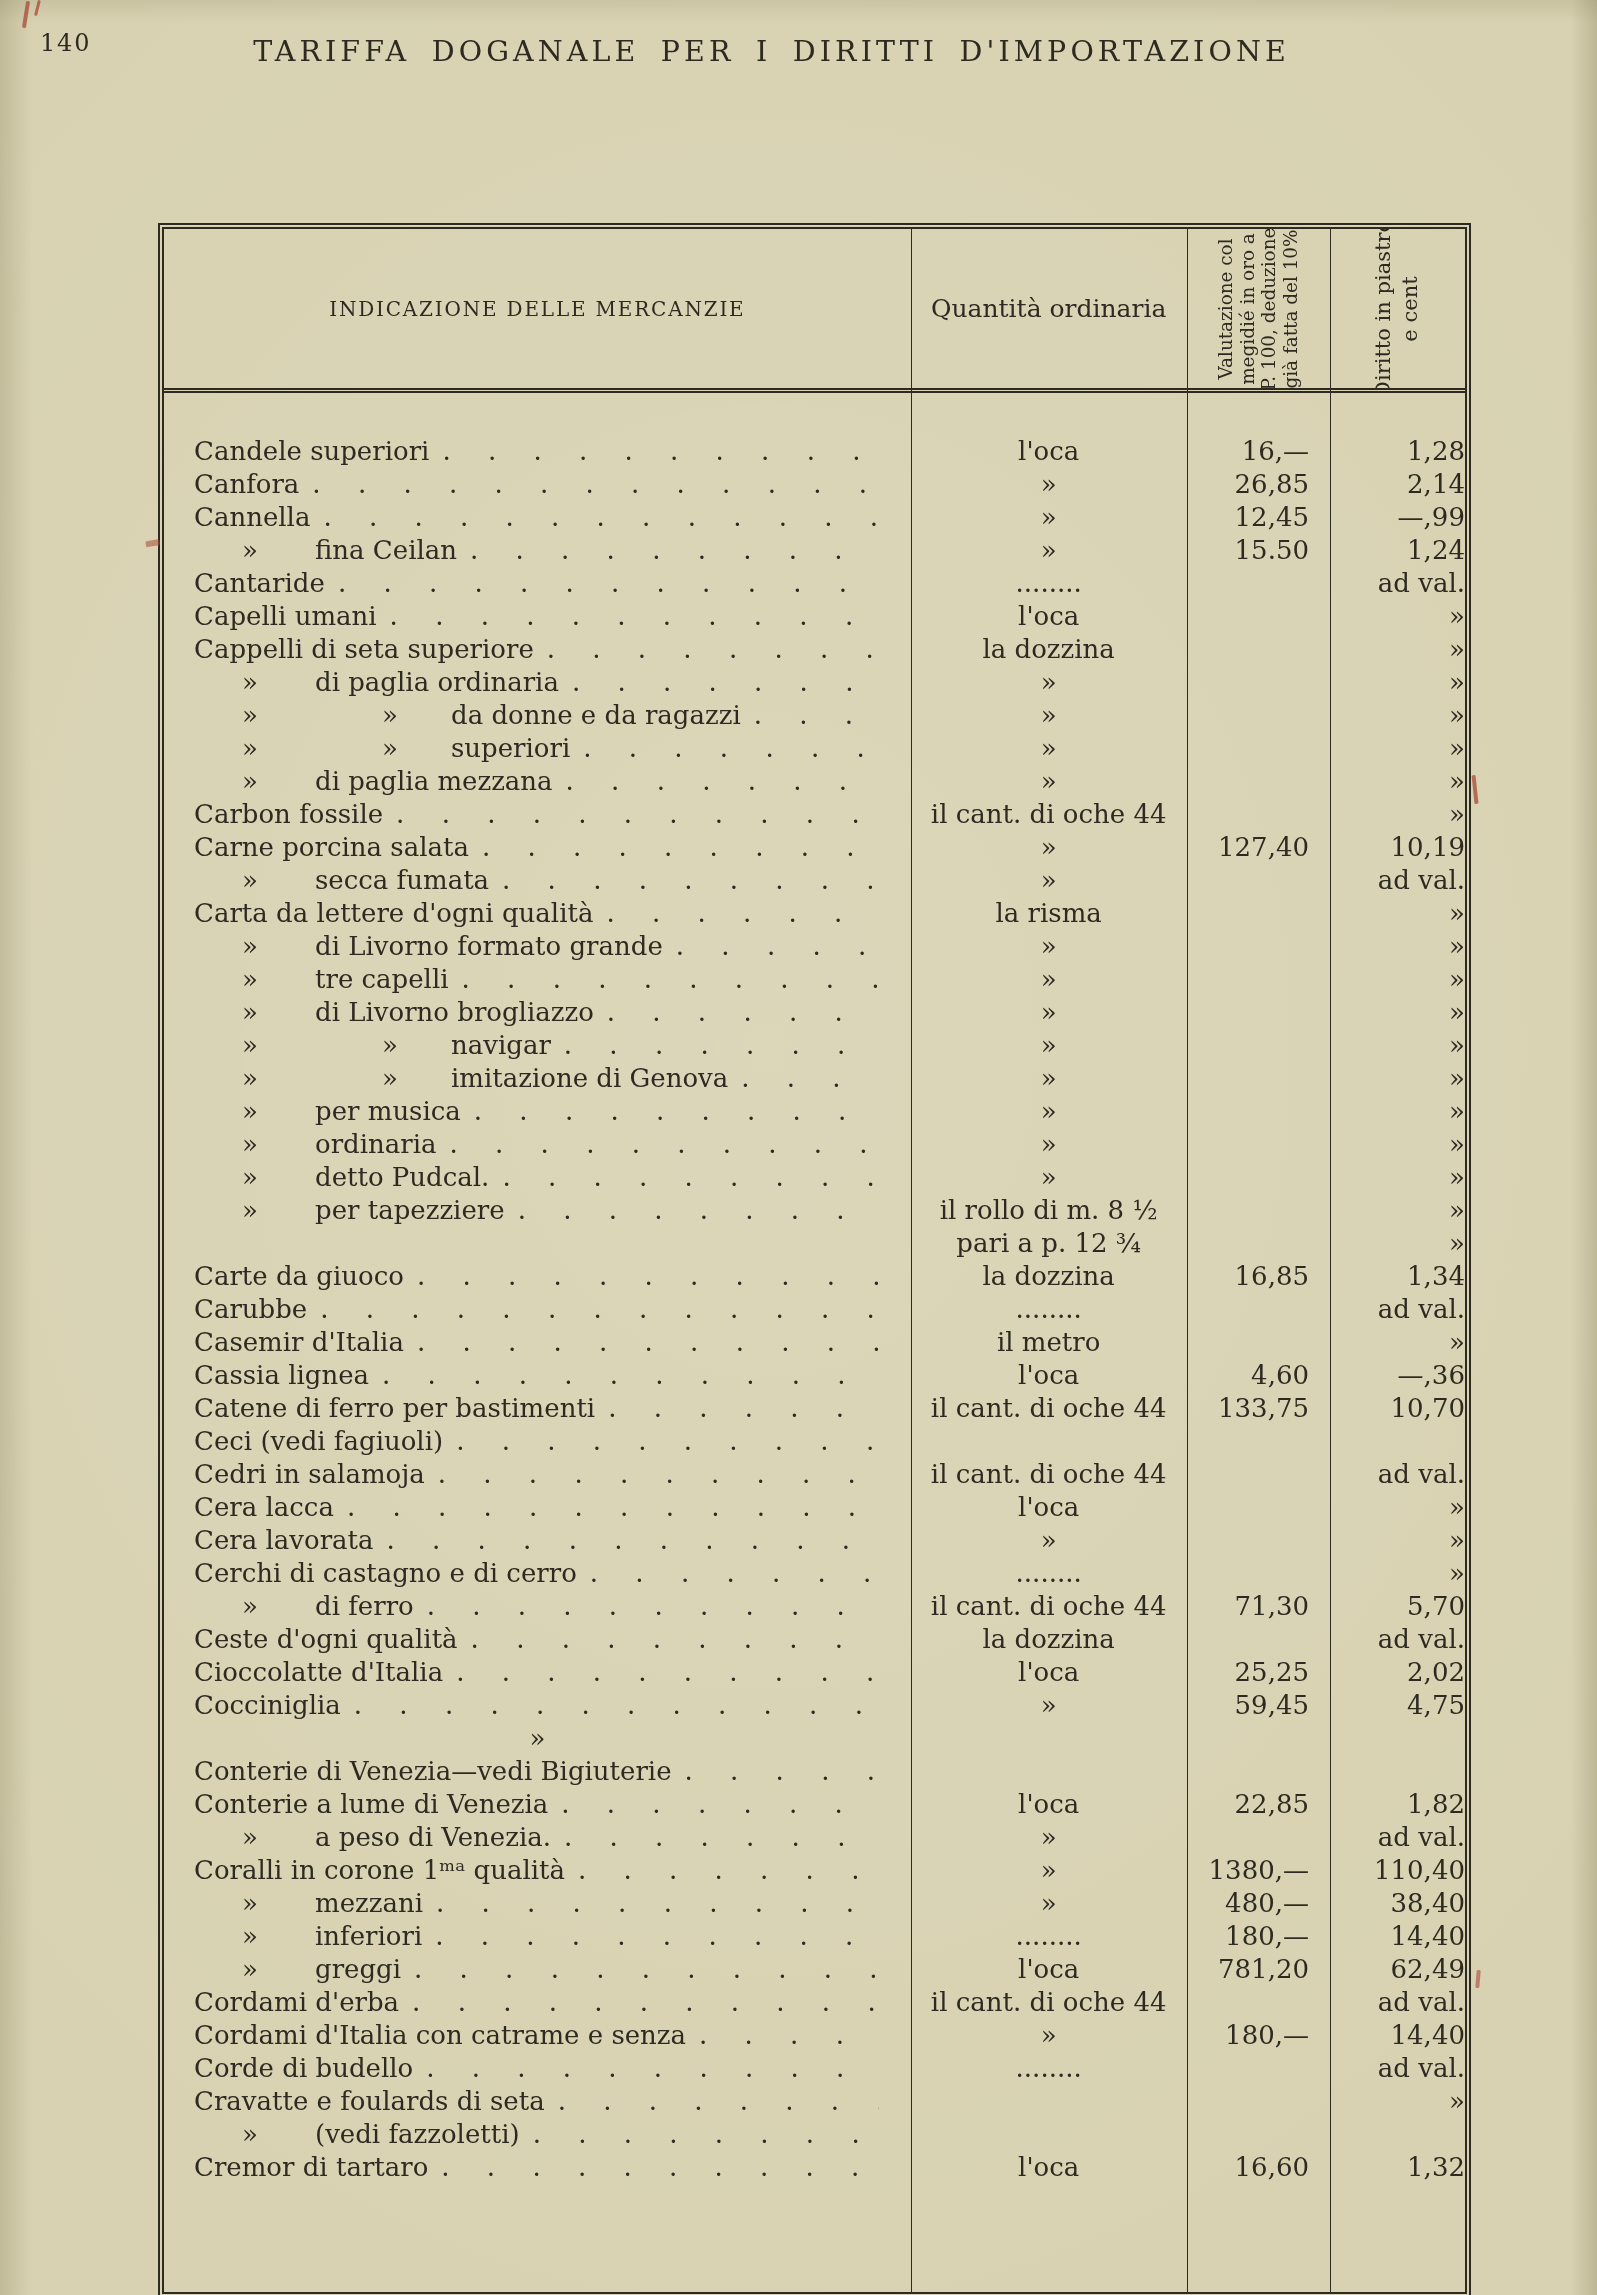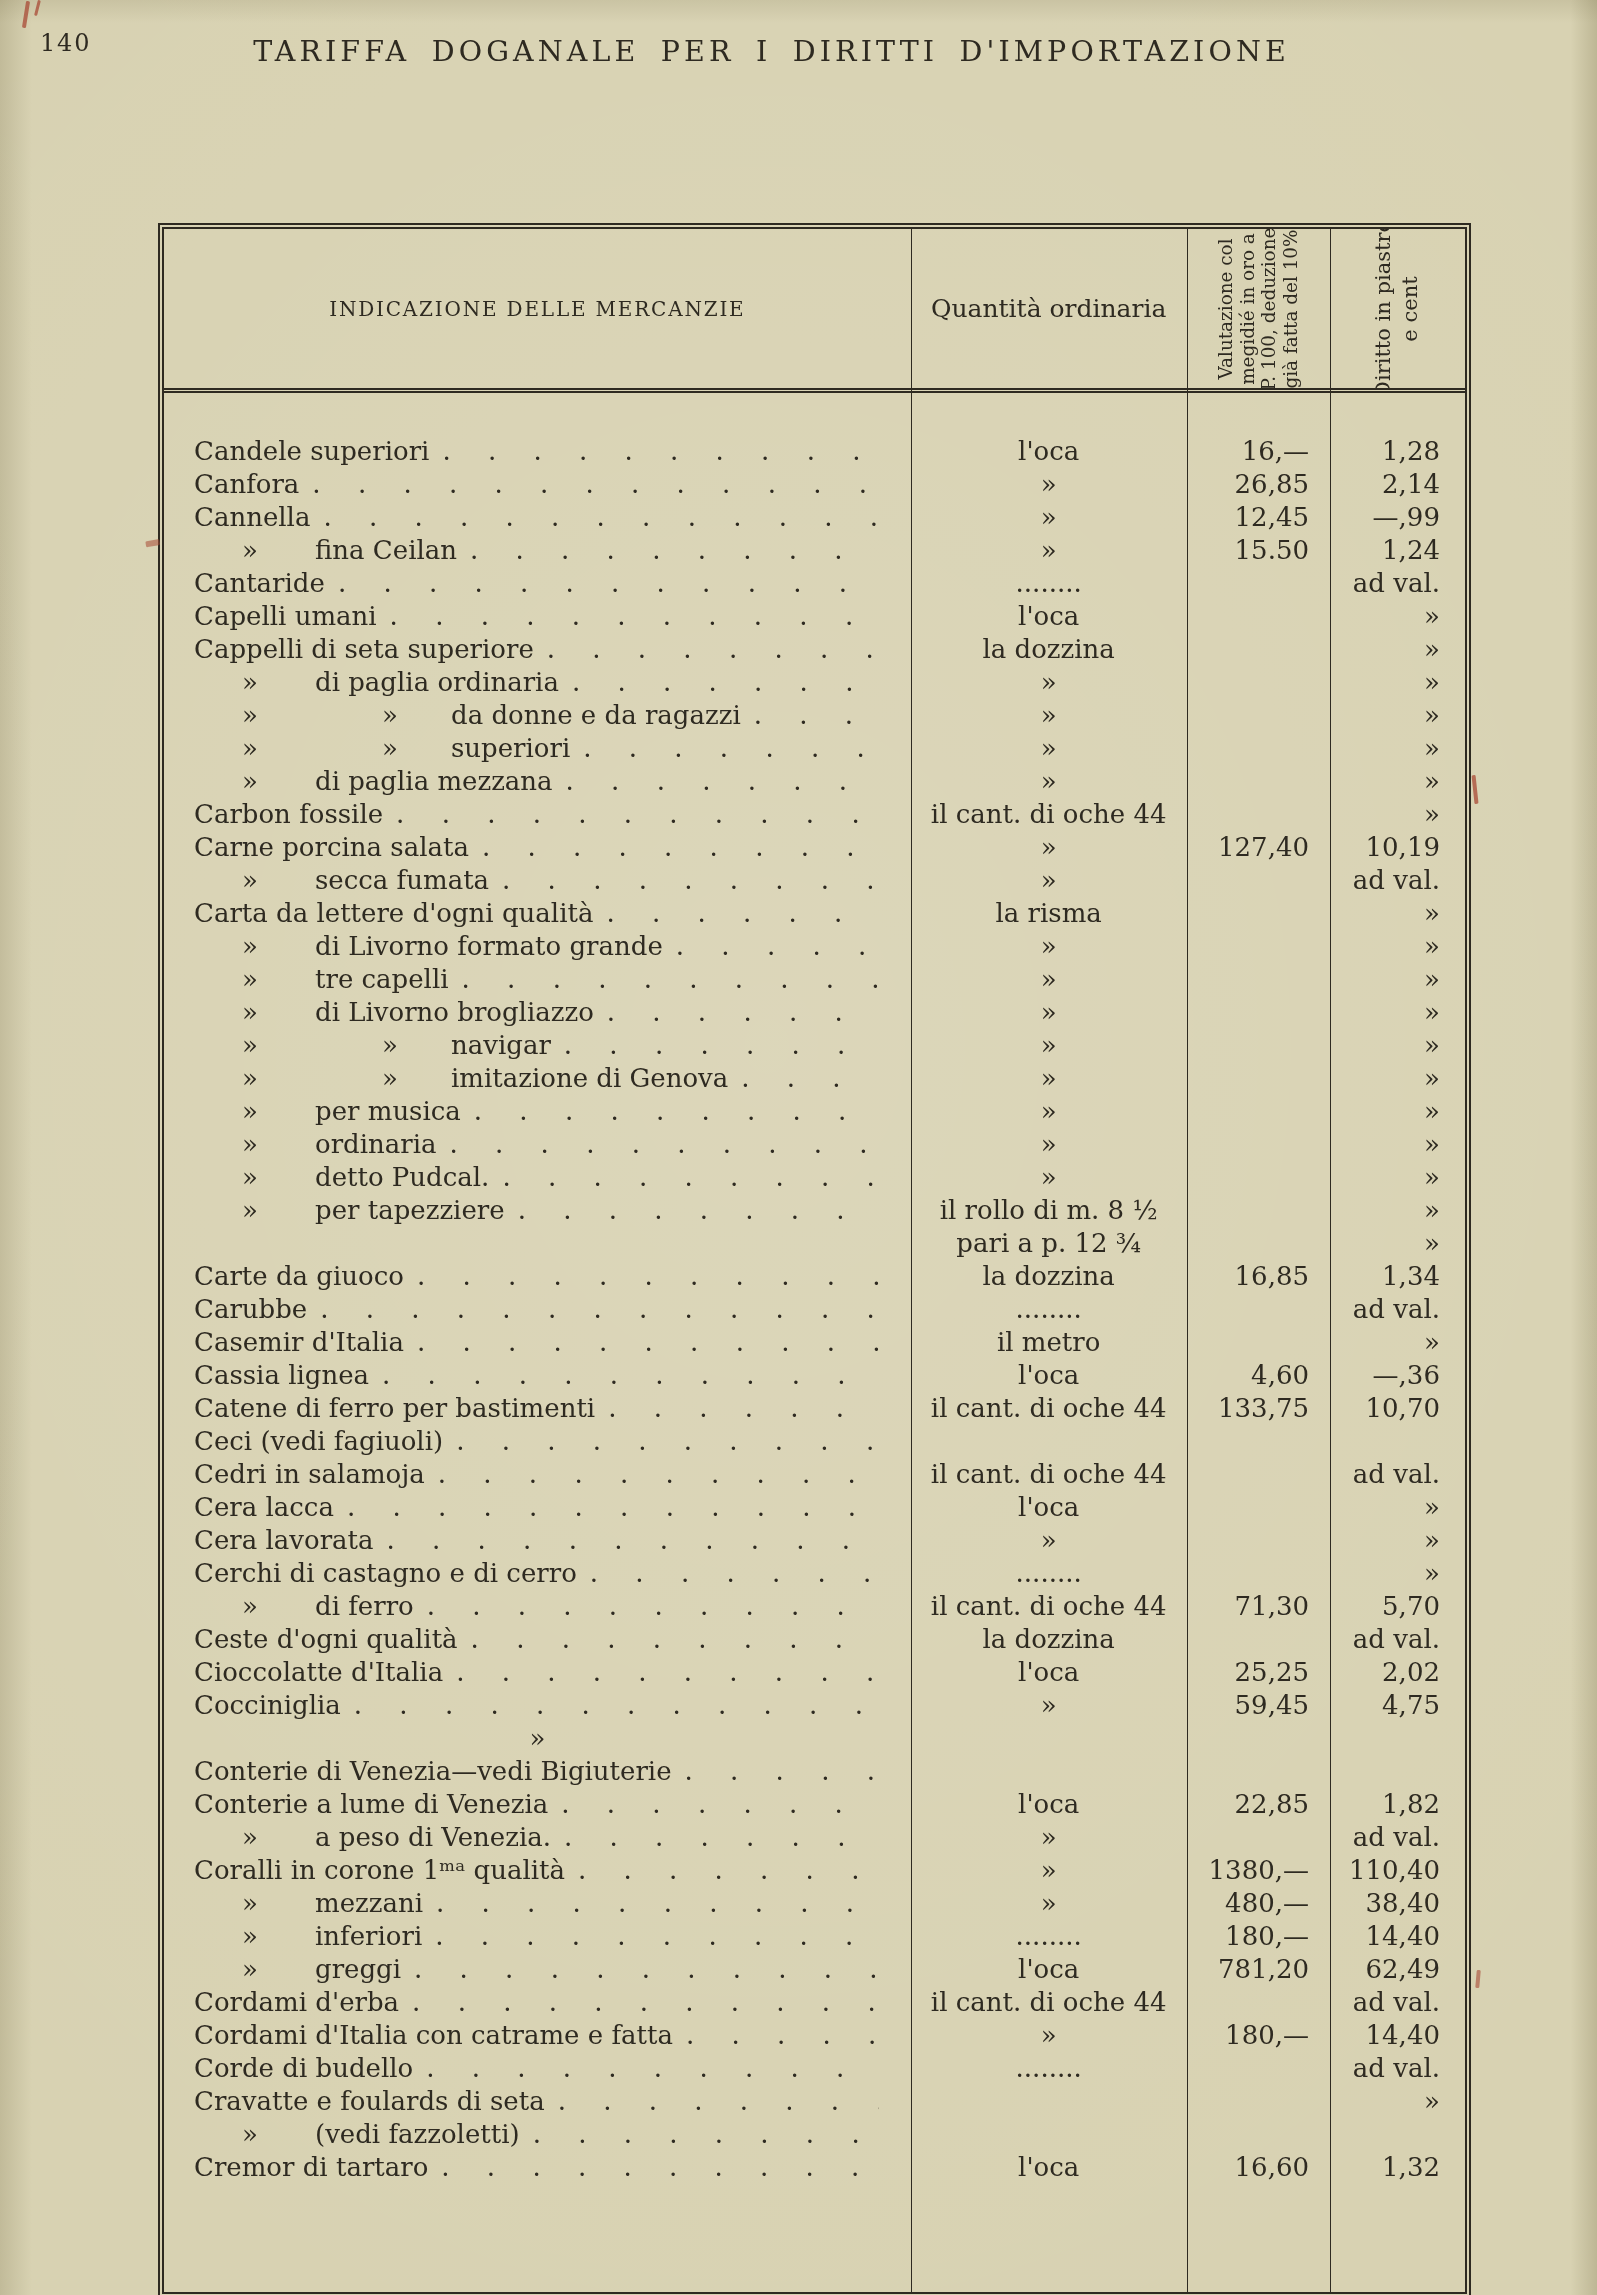--- a/index.html
+++ b/index.html
@@ -75,21 +75,21 @@
   .ind2 .ch2{width:69px;}
   .nm{flex:0 0 auto;}
   .dots{flex:1 1 auto;overflow:hidden;white-space:nowrap;margin:0 32px 0 13px;}
   .dots::after{
     content:". . . . . . . . . . . . . . . . . . . . . . . . . . . . . .";
     word-spacing:29px;
   }
   .dots.off::after{content:"";}
   .c2{text-align:center;padding:0 3.7px;}
   .c3{text-align:right;padding-right:20.7px;}
-  .c4{text-align:right;padding-right:25px;}
+  .c4{text-align:right;}
   .redmark{position:absolute;background:var(--red);opacity:0.75;border-radius:1.4px;}
   .rm1{left:24px;top:0.9px;width:4.1px;height:27px;transform:rotate(9deg);}
   .rm2{left:36px;top:0px;width:3.2px;height:15.6px;transform:rotate(14deg);}
   .rm3{left:150px;top:536px;width:5.5px;height:13.8px;transform:rotate(80deg);opacity:0.55;}
   .rm4{left:1473px;top:775px;width:4.1px;height:28.5px;transform:rotate(-6deg);}
   .rm5{left:1476px;top:1970px;width:3.7px;height:18.4px;transform:rotate(5deg);opacity:0.6;}
 </style>
 </head>
 <body>
 
@@ -692,21 +692,21 @@
     </div>
     <div class="c c2">il cant. di oche 44</div>
     <div class="c c3"></div>
     <div class="c c4">ad val.</div>
   </div>
 
   <div class="row ind0">
     <div class="c c1">
       <span class="ch ch1"></span>
       <span class="ch ch2"></span>
-      <span class="nm">Cordami d'Italia con catrame e fatta</span>
+      <span class="nm">Cordami d'Italia con catrame e senza</span>
       <span class="dots"></span>
     </div>
     <div class="c c2">»</div>
     <div class="c c3">180,—</div>
     <div class="c c4">14,40</div>
   </div>
 
   <div class="row ind0">
     <div class="c c1">
       <span class="ch ch1"></span>

